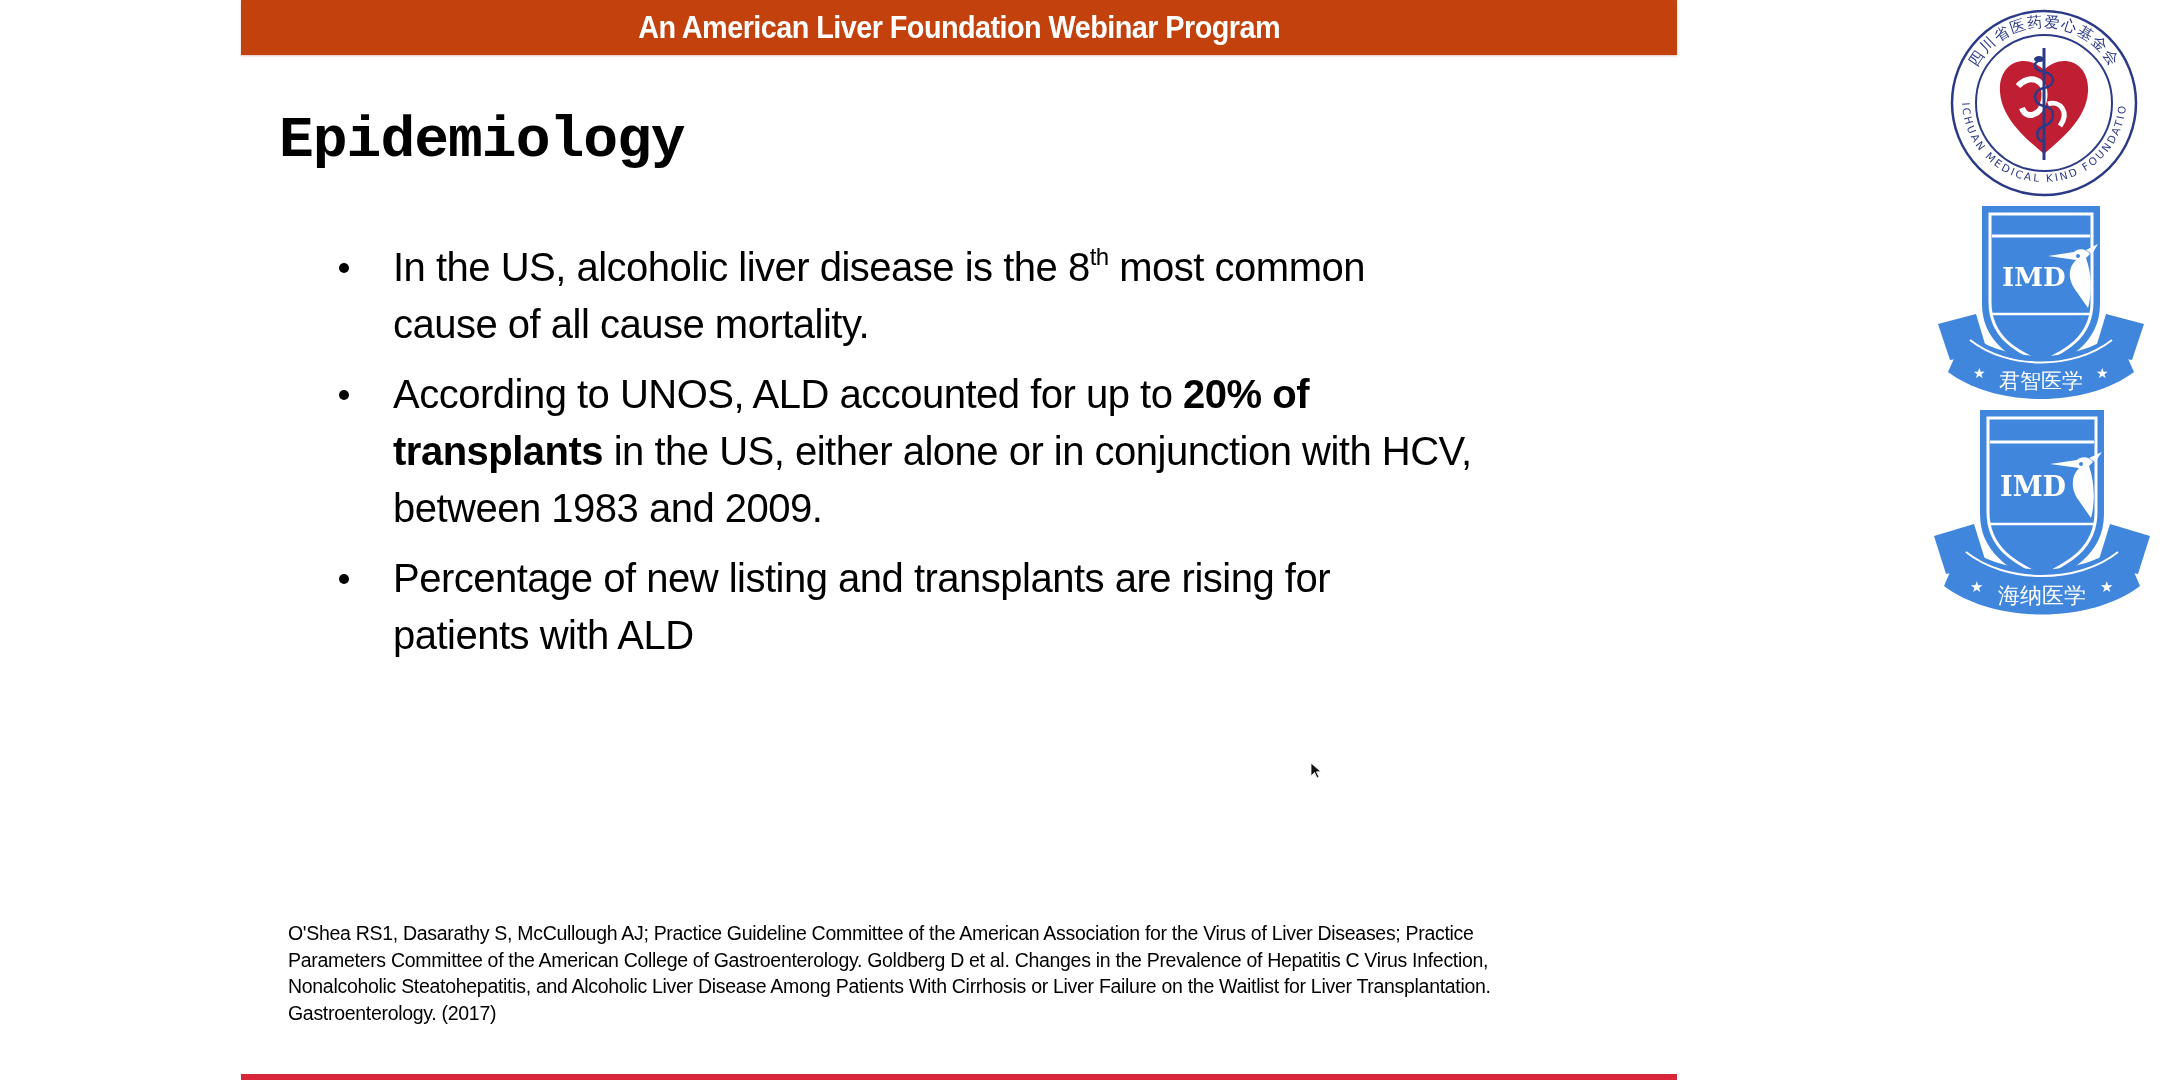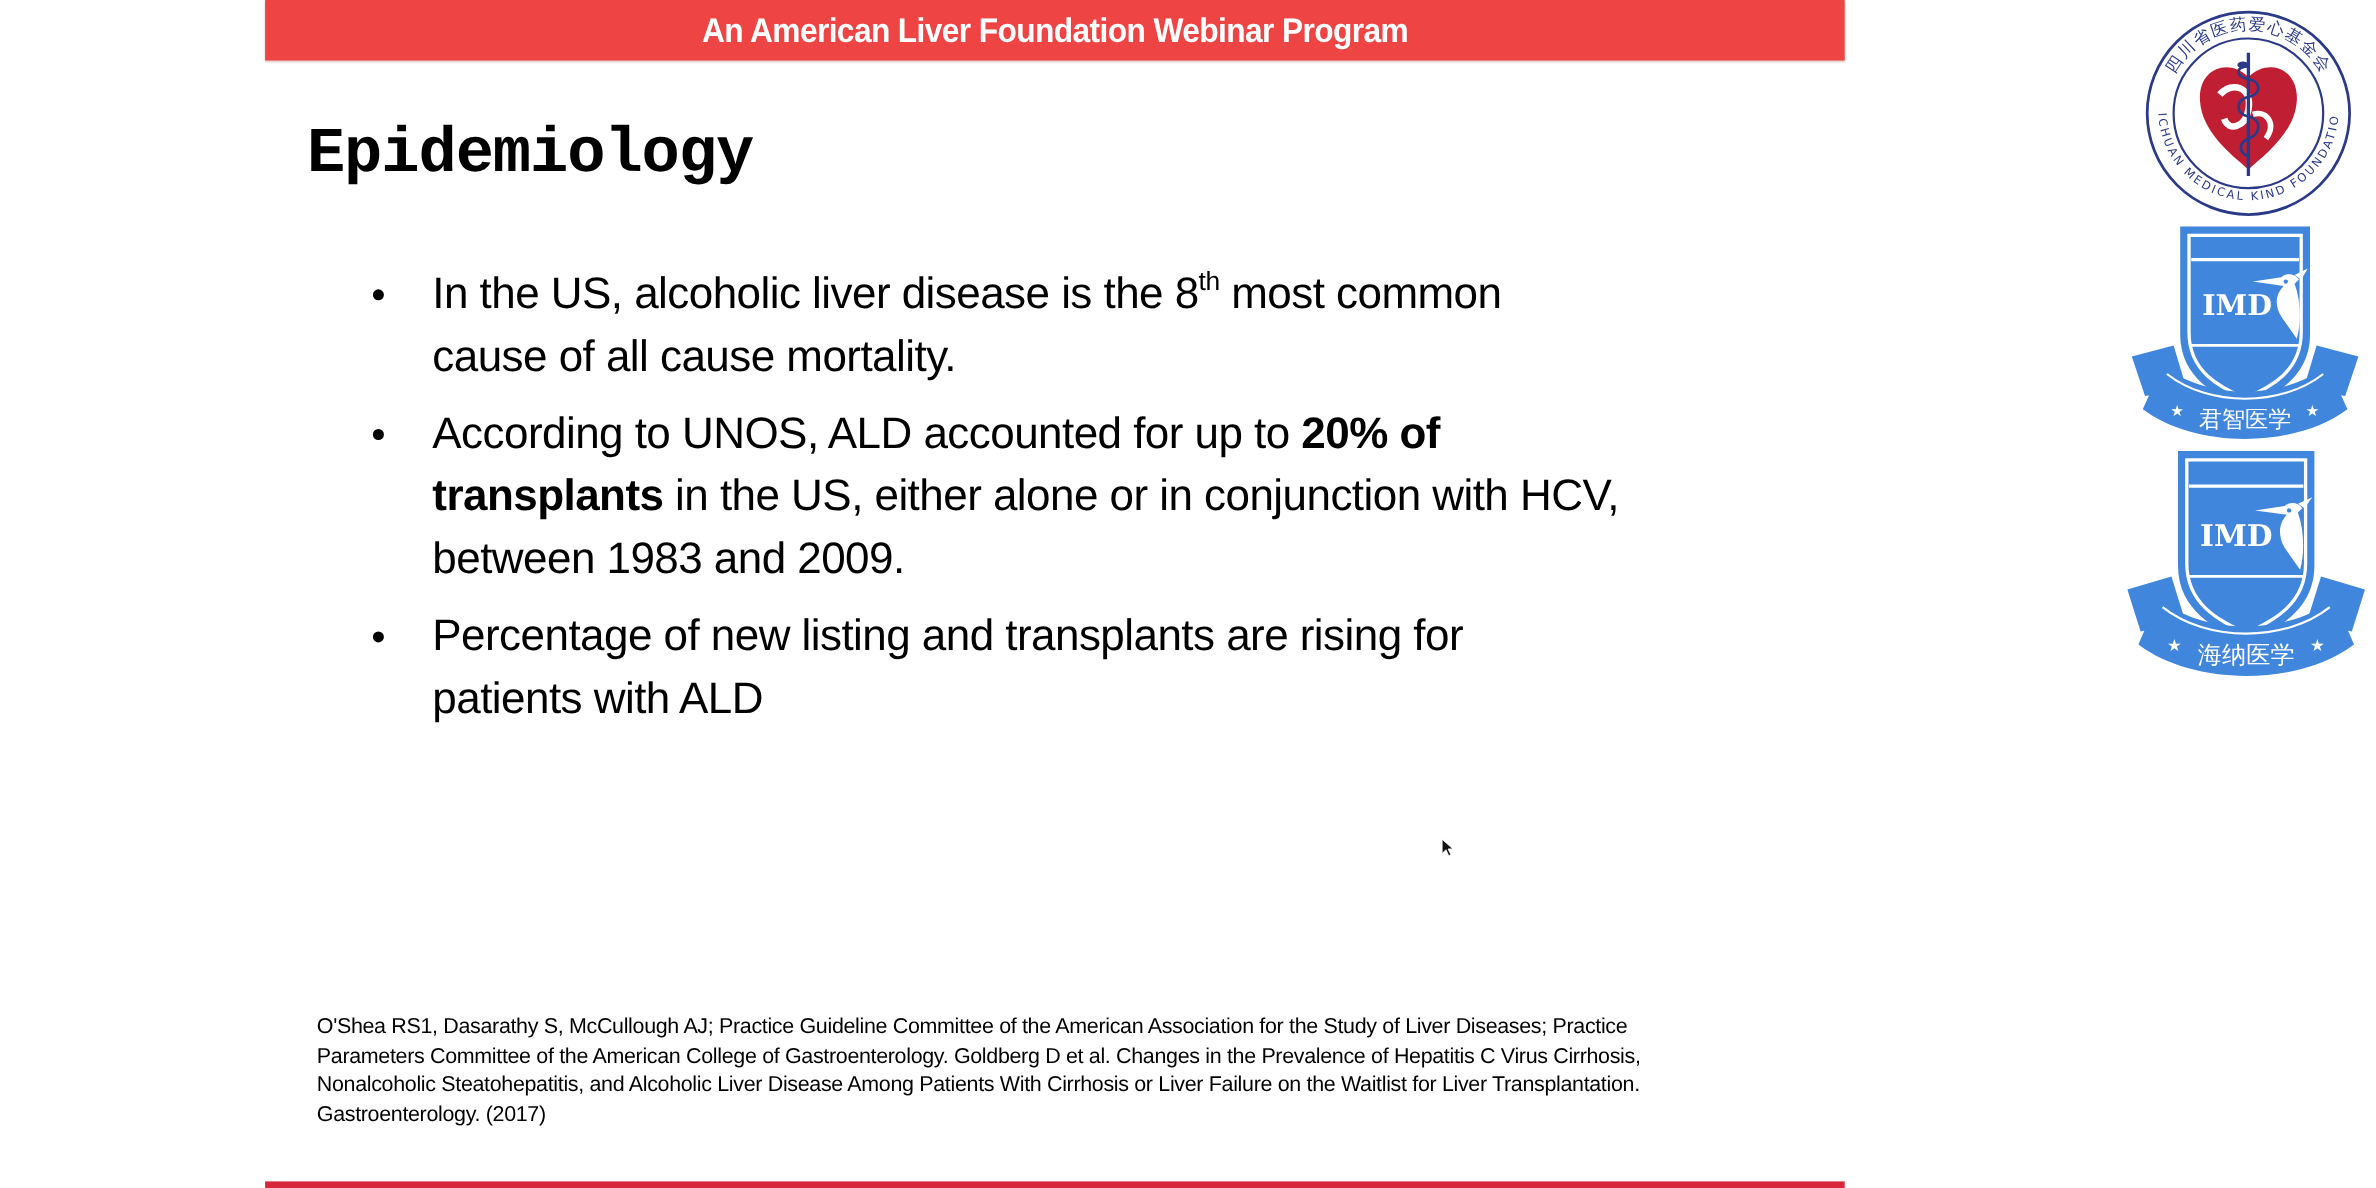--- a/index.html
+++ b/index.html
@@ -17,21 +17,21 @@
     }
     .slide {
       position: absolute;
       left: 0; top: 0;
       width: 2160px; height: 1080px;
     }
     .header-bar {
       position: absolute;
       left: 241px; top: 0;
       width: 1436px; height: 55px;
-      background: #ef4444;
+      background: #c2410c;
       box-shadow: 0 1px 2px rgba(120,0,0,0.25);
       display: flex;
       align-items: center;
       justify-content: center;
     }
     .header-title {
       color: #ffffff;
       font-family: "Liberation Sans", sans-serif;
       font-weight: bold;
       font-size: 31px;
@@ -129,22 +129,22 @@
       <span>between 1983 and 2009.</span>
     </li>
     <li class="bullet">
       <span class="bullet-dot"></span>
       <span>Percentage of new listing and transplants are rising for</span><br>
       <span>patients with ALD</span>
     </li>
   </ul>
 
   <div class="citation">
-    <span class="cline">O'Shea RS1, Dasarathy S, McCullough AJ; Practice Guideline Committee of the American Association for the Study of Liver Diseases; Practice</span>
-    <span class="cline">Parameters Committee of the American College of Gastroenterology. Goldberg D et al. Changes in the Prevalence of Hepatitis C Virus Cirrhosis,</span>
+    <span class="cline">O'Shea RS1, Dasarathy S, McCullough AJ; Practice Guideline Committee of the American Association for the Virus of Liver Diseases; Practice</span>
+    <span class="cline">Parameters Committee of the American College of Gastroenterology. Goldberg D et al. Changes in the Prevalence of Hepatitis C Virus Infection,</span>
     <span class="cline">Nonalcoholic Steatohepatitis, and Alcoholic Liver Disease Among Patients With Cirrhosis or Liver Failure on the Waitlist for Liver Transplantation.</span>
     <span class="cline">Gastroenterology. (2017)</span>
   </div>
 
   <div class="footer-bar"></div>
 
   <svg class="cursor" viewBox="0 0 12 18">
     <path d="M1 1 L1 14 L4.5 10.5 L7 16 L9 15 L6.5 9.8 L11 9.8 Z" fill="#111" stroke="#fff" stroke-width="0.8"></path>
   </svg>
 

